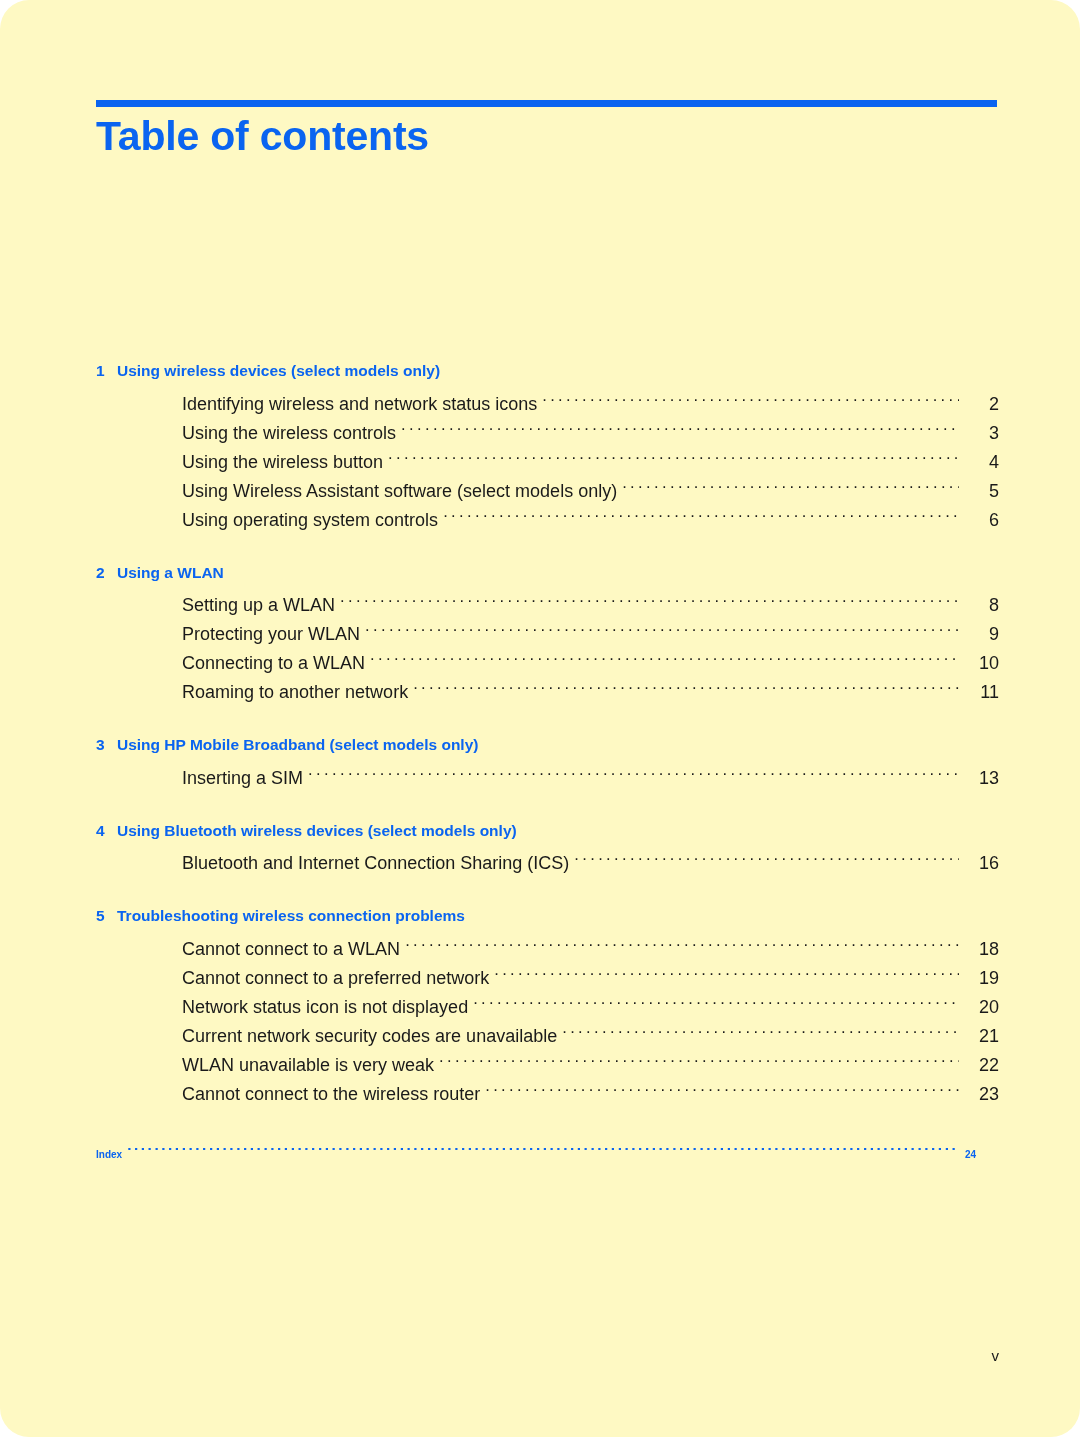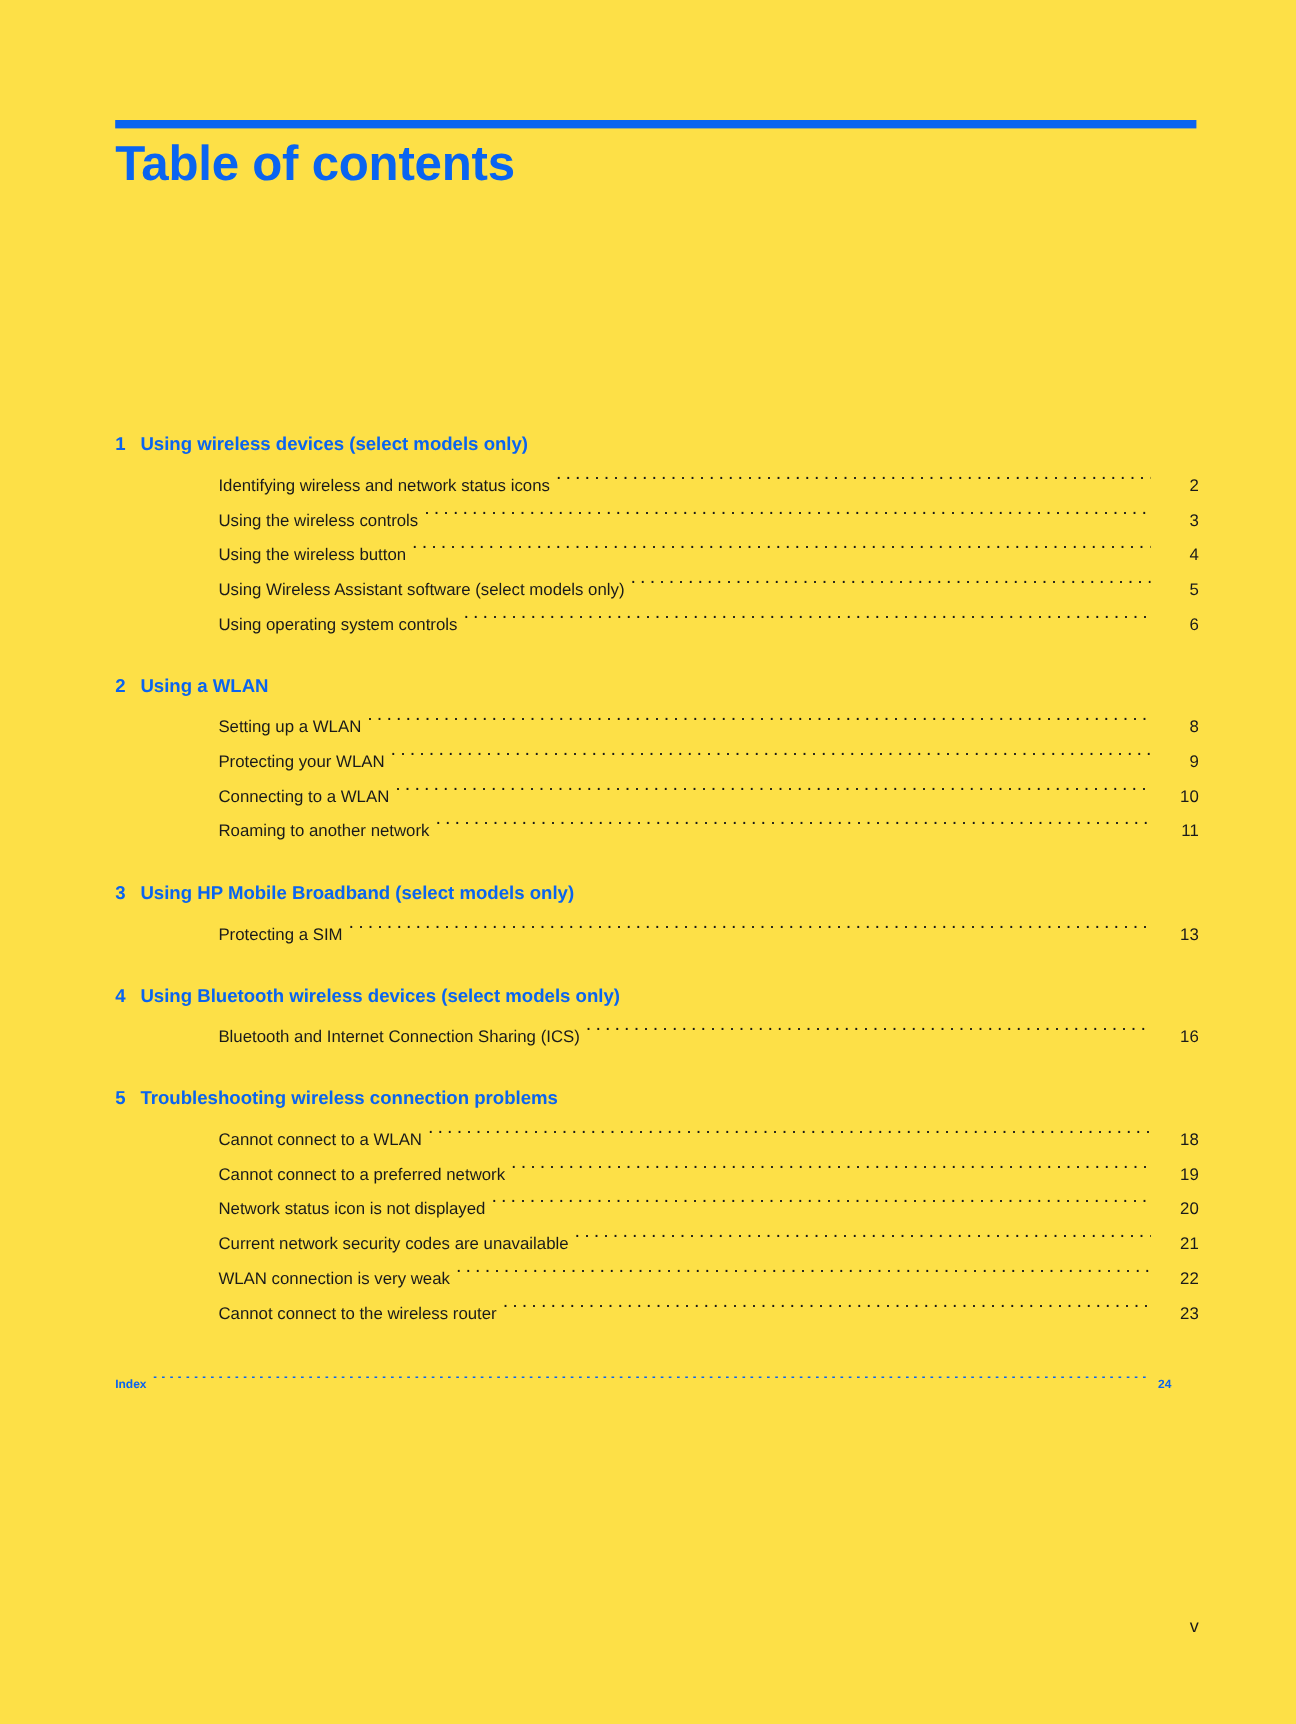--- a/index.html
+++ b/index.html
@@ -9,23 +9,24 @@
     background: #ffffff;
   }
   body {
     font-family: "Liberation Sans", "DejaVu Sans", sans-serif;
     -webkit-font-smoothing: antialiased;
   }
   .page {
     position: relative;
     width: 1080px;
     height: 1437px;
-    background: #fde047;
+    background: #fef9c3;
     overflow: hidden;
     box-sizing: border-box;
+    border-radius: 29px;
   }
 
   
   .header {
     position: absolute;
     left: 96px;
     top: 100px;
     width: 901px;
   }
   .title-rule {
@@ -80,21 +81,21 @@
 
   .entries {
     margin: 0;
     padding: 0;
     list-style: none;
   }
 
   .entry {
     display: flex;
     align-items: baseline;
-    font-size: 14px;
+    font-size: 18px;
     line-height: 29px;
     color: #1a1a1a;
     padding-left: 86px;
     box-sizing: border-box;
     width: 903px;
   }
   .entry-label {
     flex: 0 0 auto;
     white-space: pre;
     padding-right: 5px;
@@ -241,21 +242,21 @@
             <span class="entry-label">Roaming to another network</span>
             <span class="entry-leader"></span>
             <span class="entry-page">11</span>
           </li>
         </ul>
       </div>
       <div class="chapter">
         <div class="chapter-heading"><span class="chapter-num">3</span><span class="chapter-title">Using HP Mobile Broadband (select models only)</span></div>
         <ul class="entries">
           <li class="entry">
-            <span class="entry-label">Protecting a SIM</span>
+            <span class="entry-label">Inserting a SIM</span>
             <span class="entry-leader"></span>
             <span class="entry-page">13</span>
           </li>
         </ul>
       </div>
       <div class="chapter">
         <div class="chapter-heading"><span class="chapter-num">4</span><span class="chapter-title">Using Bluetooth wireless devices (select models only)</span></div>
         <ul class="entries">
           <li class="entry">
             <span class="entry-label">Bluetooth and Internet Connection Sharing (ICS)</span>
@@ -281,21 +282,21 @@
             <span class="entry-label">Network status icon is not displayed</span>
             <span class="entry-leader"></span>
             <span class="entry-page">20</span>
           </li>
           <li class="entry">
             <span class="entry-label">Current network security codes are unavailable</span>
             <span class="entry-leader"></span>
             <span class="entry-page">21</span>
           </li>
           <li class="entry">
-            <span class="entry-label">WLAN connection is very weak</span>
+            <span class="entry-label">WLAN unavailable is very weak</span>
             <span class="entry-leader"></span>
             <span class="entry-page">22</span>
           </li>
           <li class="entry">
             <span class="entry-label">Cannot connect to the wireless router</span>
             <span class="entry-leader"></span>
             <span class="entry-page">23</span>
           </li>
         </ul>
       </div>

